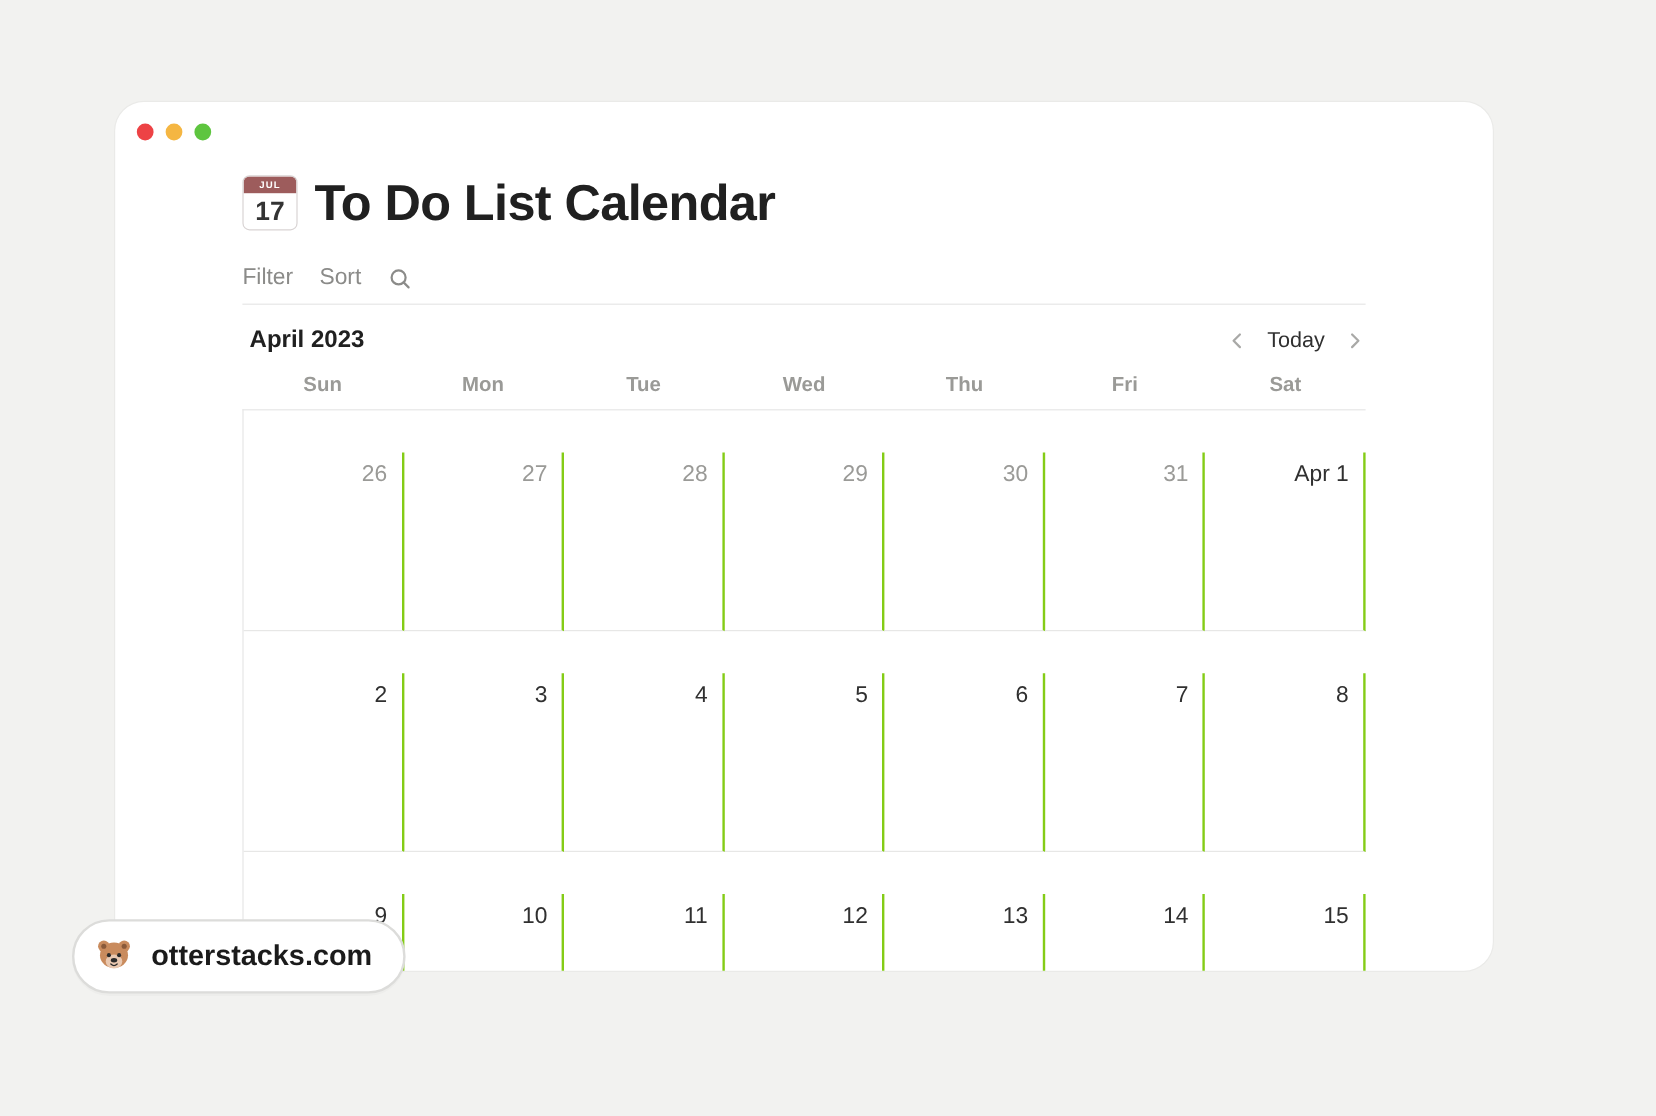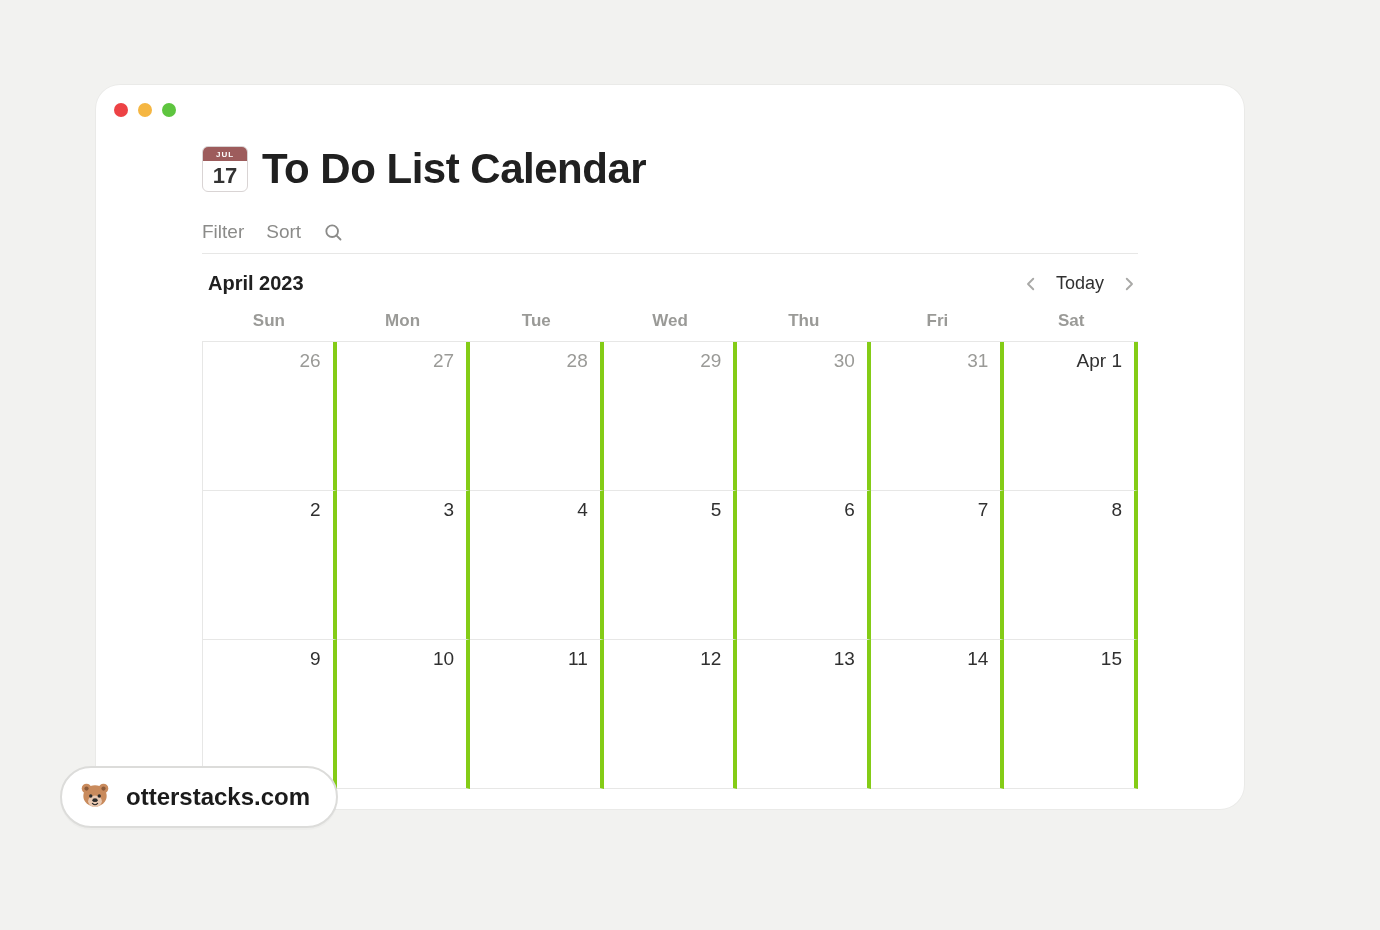--- a/index.html
+++ b/index.html
@@ -160,24 +160,25 @@
   }
 
   .days-grid {
     display: grid;
     grid-template-columns: repeat(7, 1fr);
     border-top: 1px solid #e7e7e6;
     border-left: 1px solid #e7e7e6;
   }
   .day-cell {
     height: 148px;
-    border-right: 4px solid #84cc16;
+    border-right: 2px solid #84cc16;
     border-bottom: 1px solid #e7e7e6;
     position: relative;
     cursor: pointer;
+    margin-top: 35px;
   }
   .day-num {
     position: absolute;
     top: 8px;
     right: 12px;
     font-size: 19px;
     color: #9a9a97;
   }
   .day-num.in-month { color: #303030; }
   .day-num.first-day { font-weight:500; }

